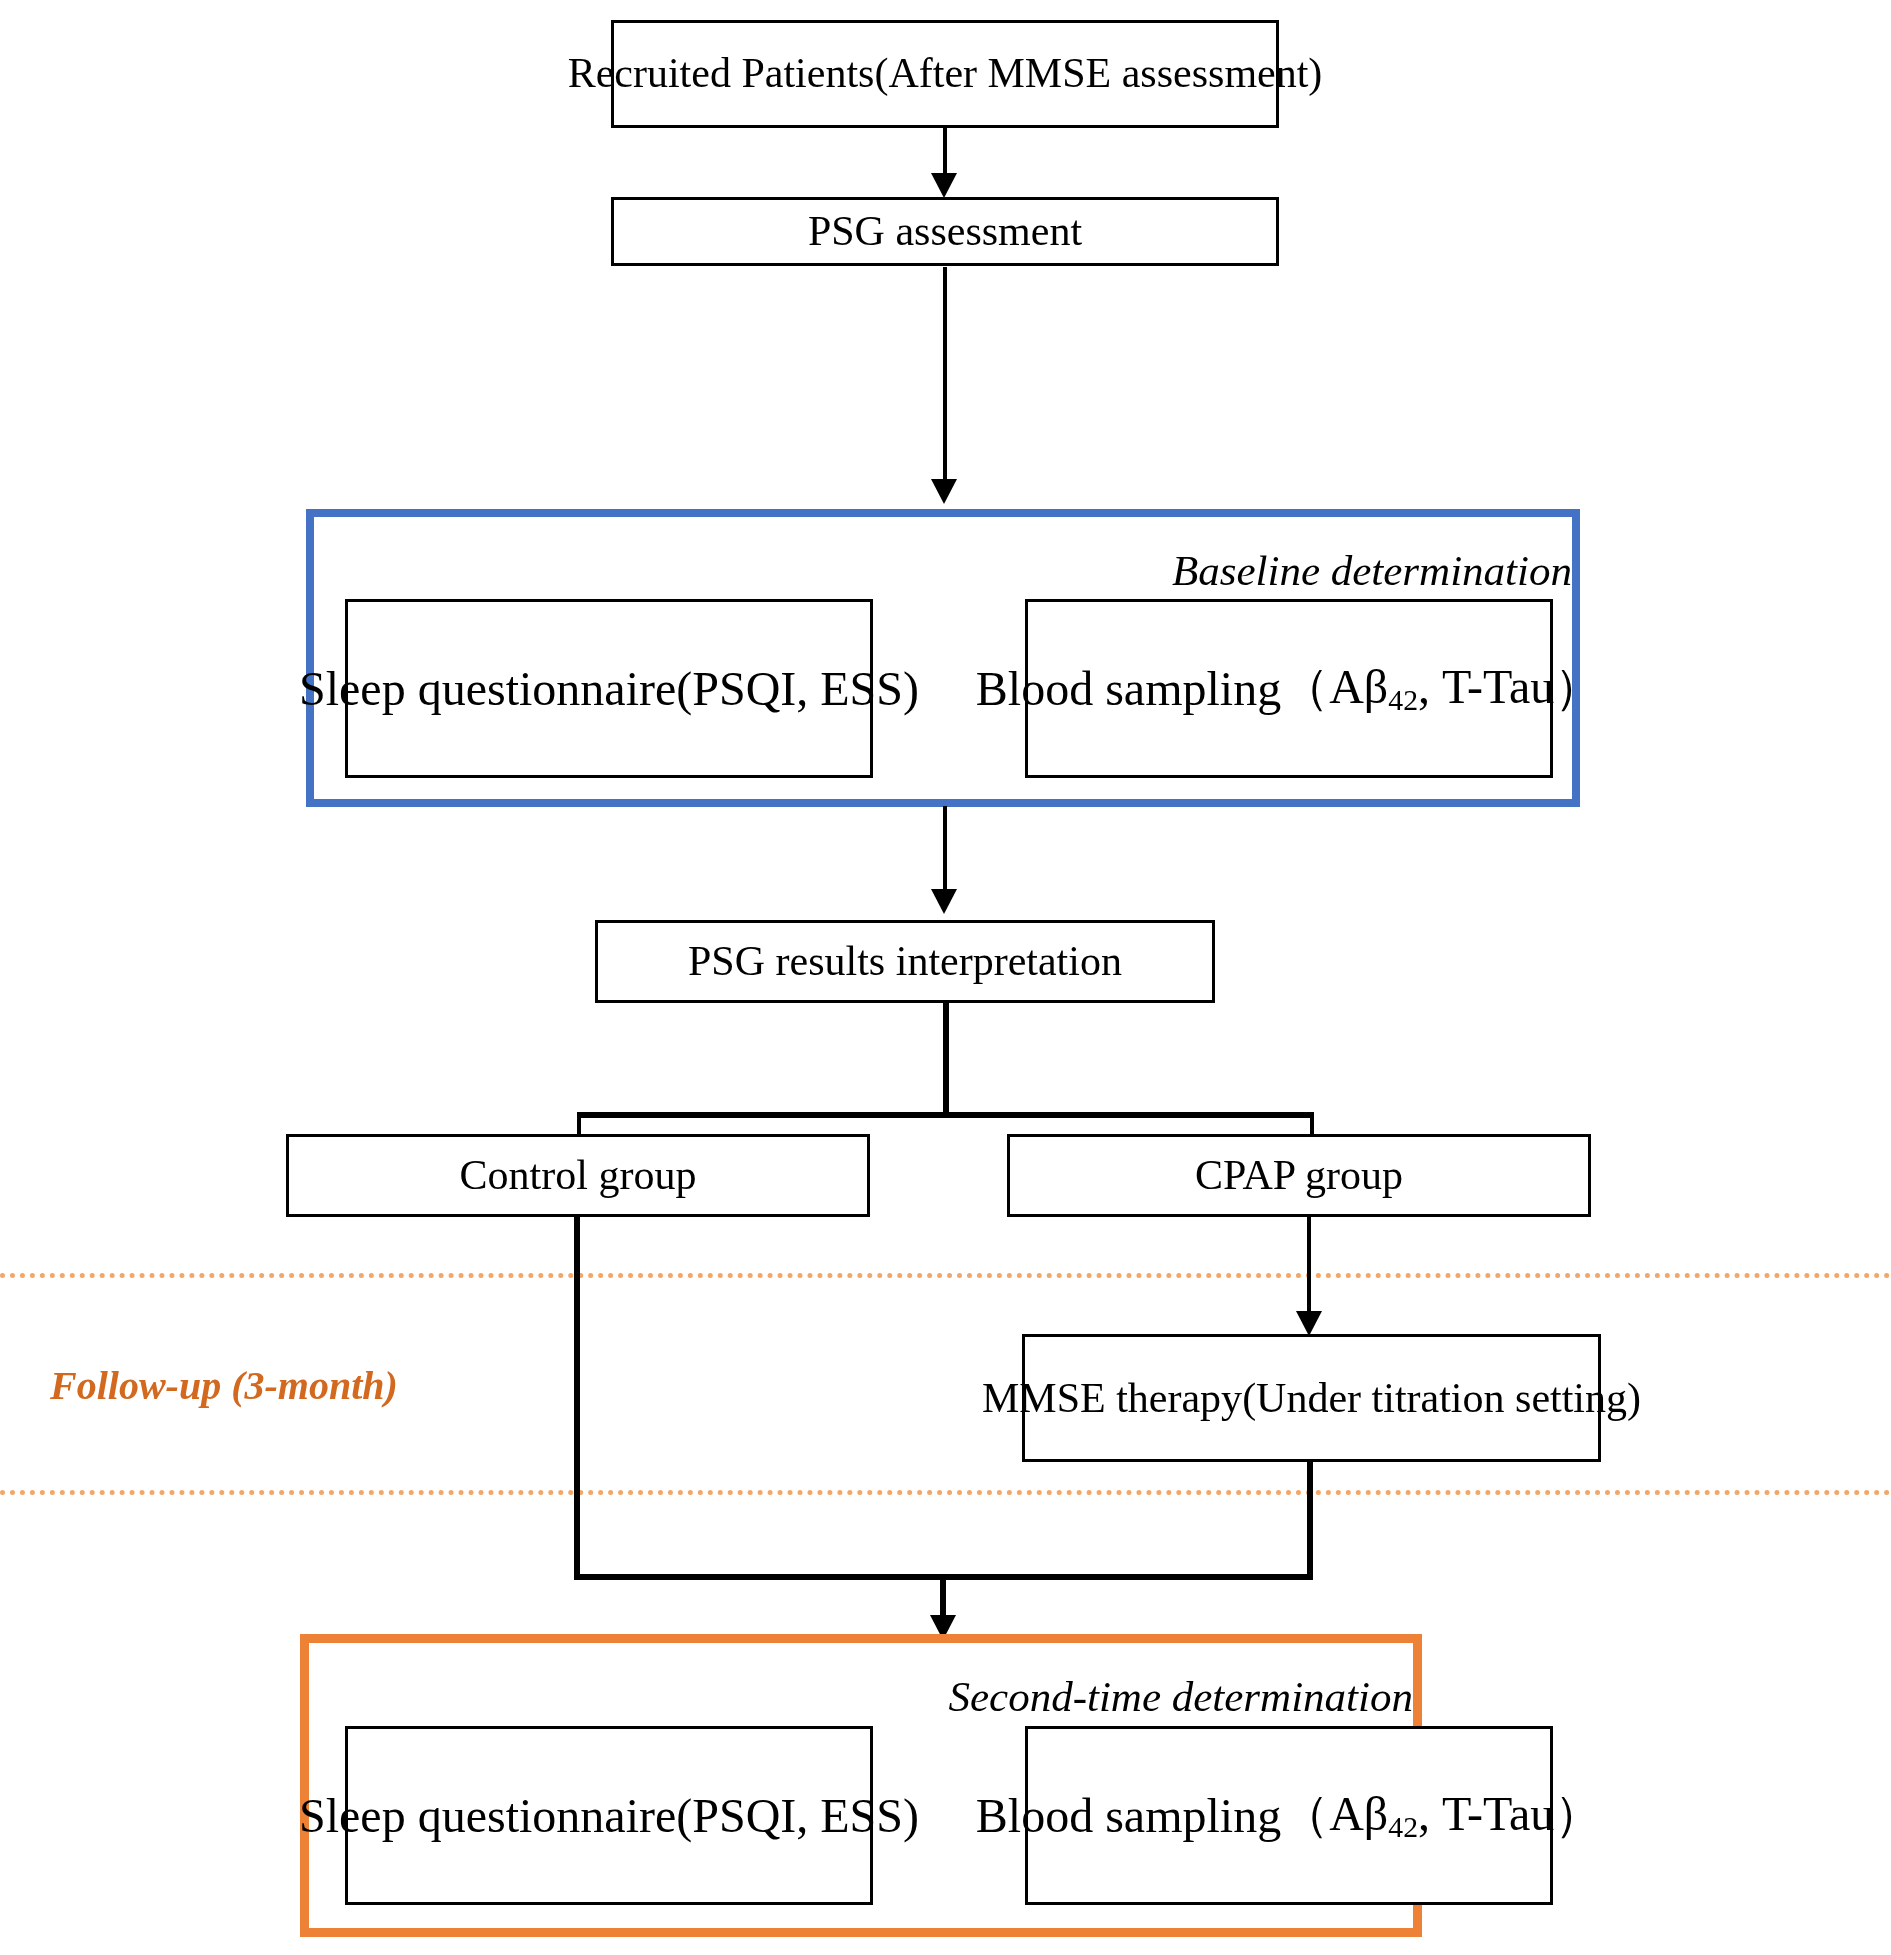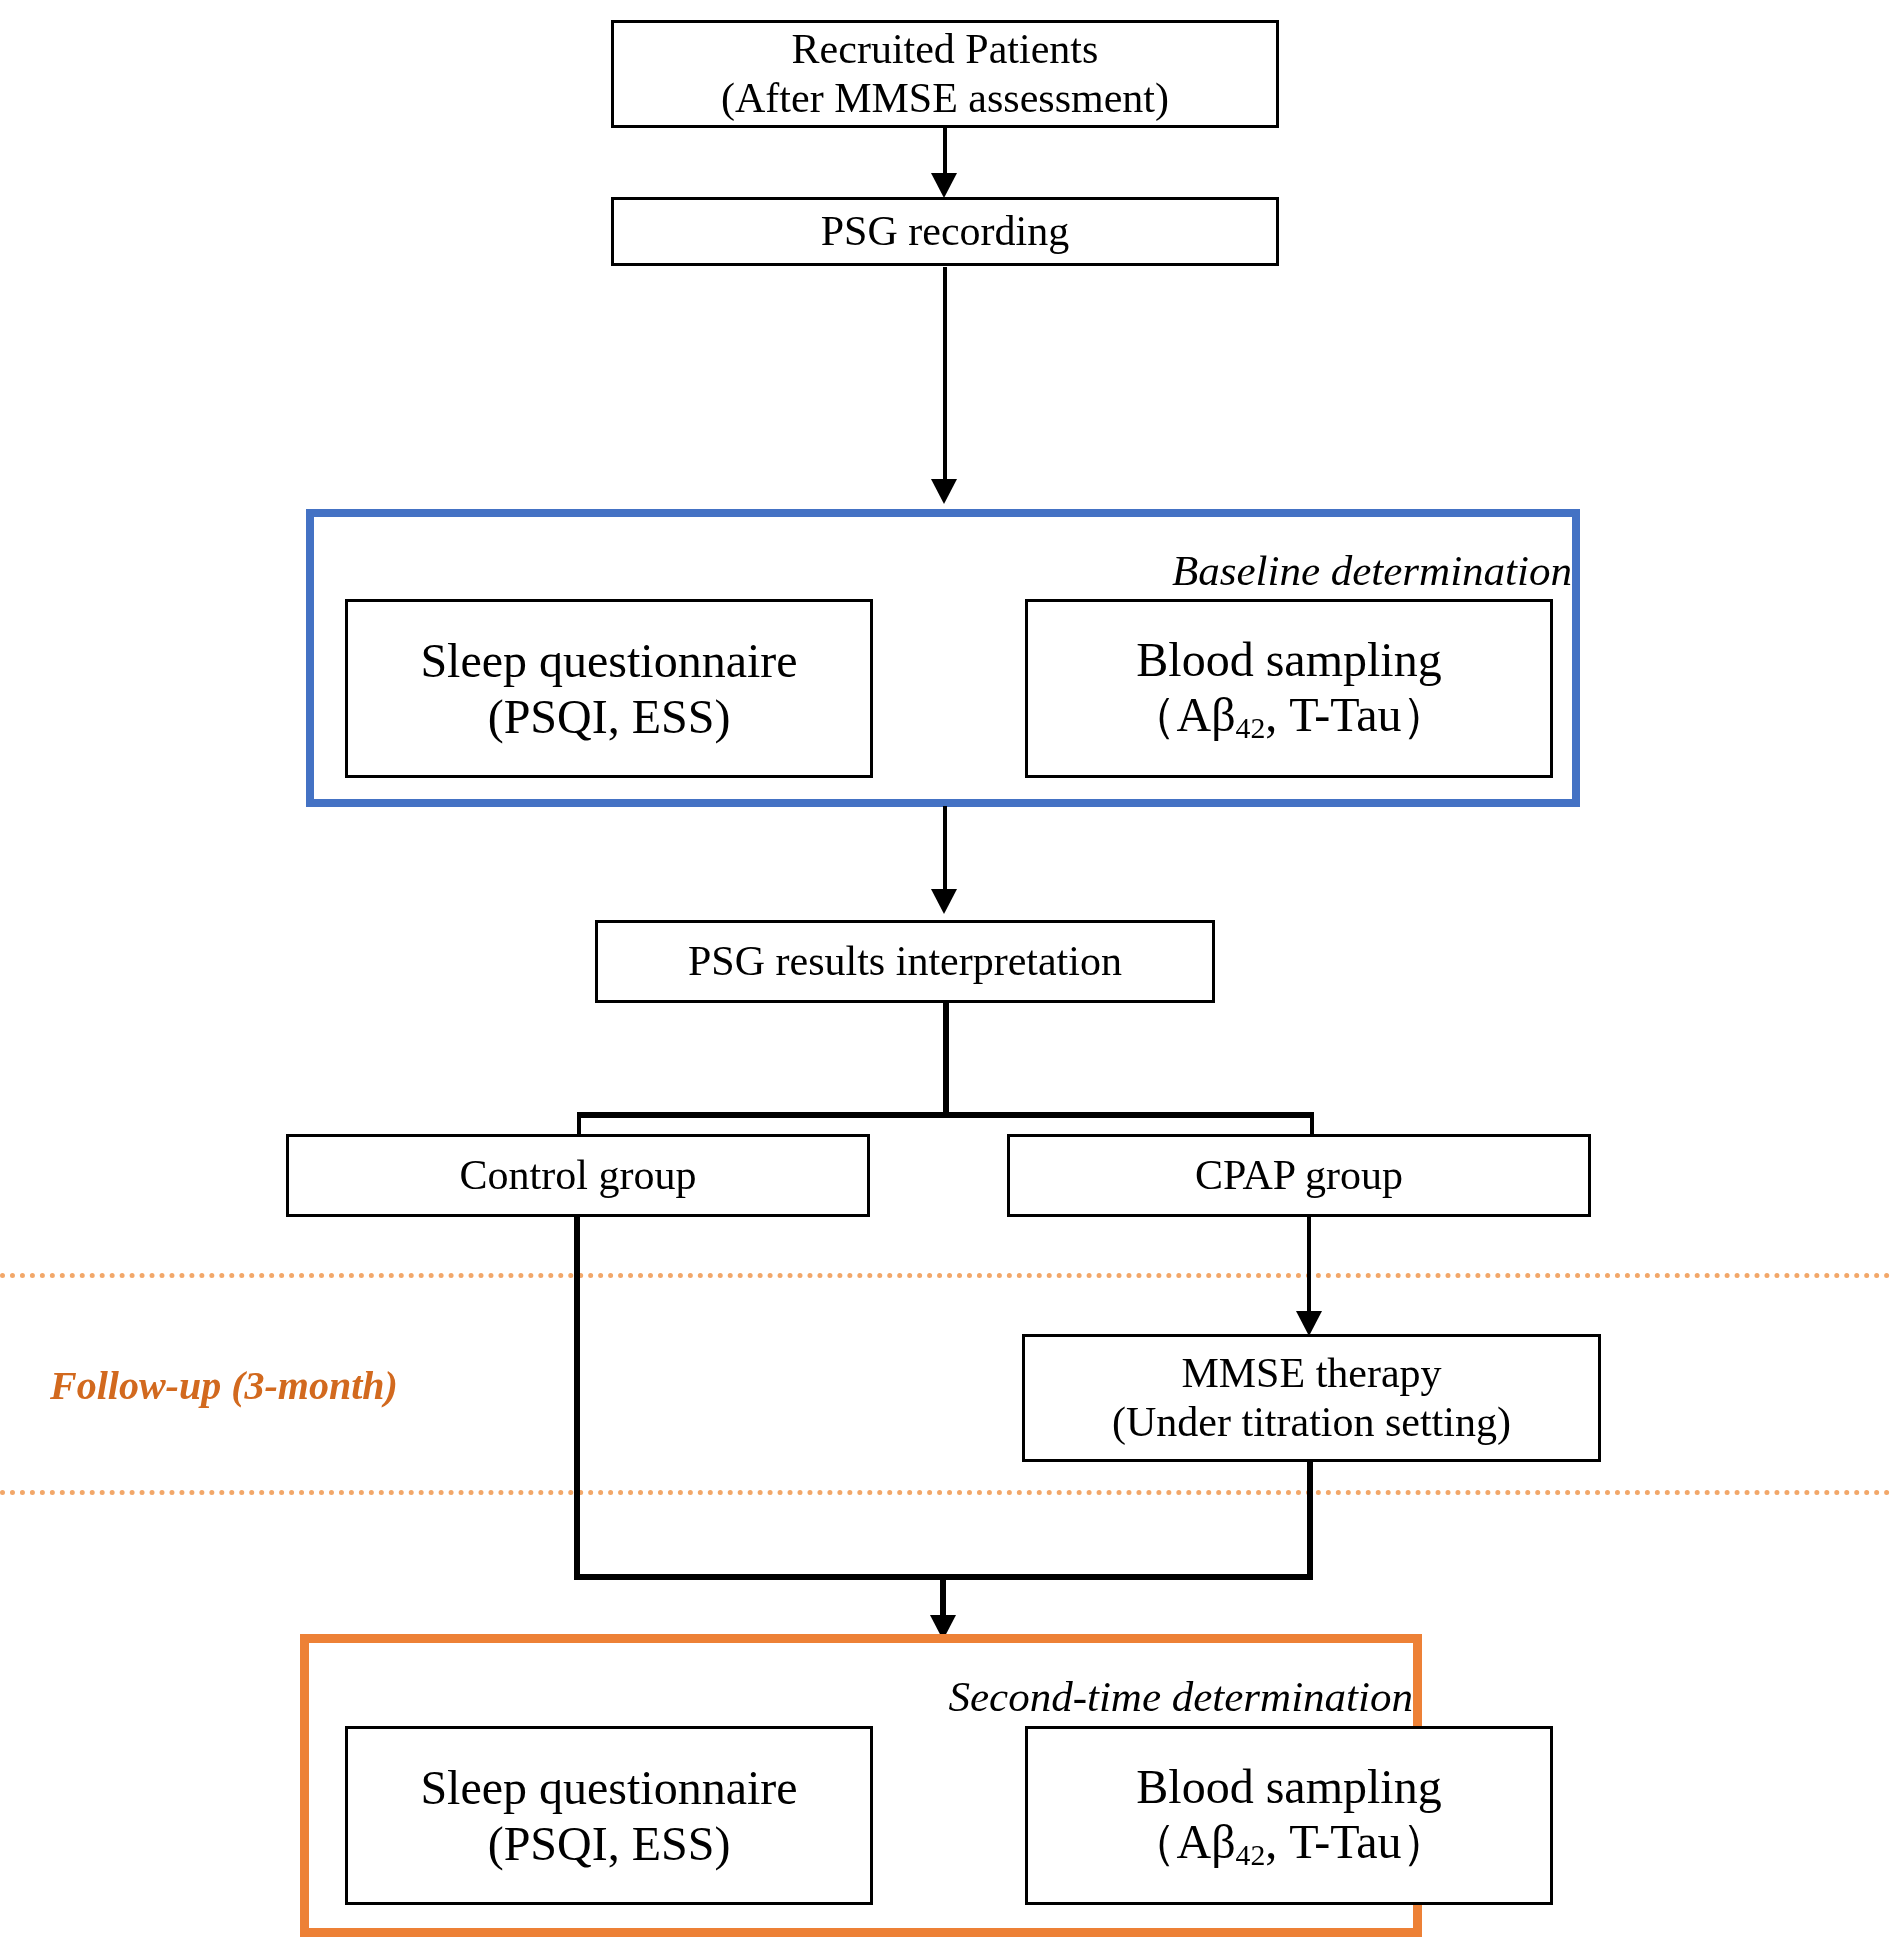--- a/index.html
+++ b/index.html
@@ -19,21 +19,20 @@
     overflow: hidden;
   }
 
   
   .fbox {
     position: absolute;
     box-sizing: border-box;
     background: #ffffff;
     border: 3.9px solid #000000;
     display: flex;
-    flex-direction: column;
     align-items: center;
     justify-content: center;
     text-align: center;
     color: #000000;
     line-height: 1.16;
   }
   .fbox .ln {
     display: block;
     white-space: nowrap;
   }
@@ -104,21 +103,21 @@
 
   <div class="fbox t-big" style="left:611px; top:19.5px; width:668px; height:108px;">
     <span class="ln">Recruited Patients</span>
     <span class="ln">(After MMSE assessment)</span>
   </div>
 
   <div class="vline" style="left:943px; top:128px; width:3.9px; height:51px;"></div>
   <div class="arrowhead" style="left:931px; top:173px;"></div>
 
   <div class="fbox t-big" style="left:611px; top:197px; width:668px; height:69px;">
-    <span class="ln">PSG recording</span>
+    <span class="ln">PSG assessment</span>
   </div>
 
   <div class="vline" style="left:943px; top:267px; width:3.9px; height:217px;"></div>
   <div class="arrowhead" style="left:931px; top:479px;"></div>
 
   <div class="panel blue" style="left:306px; top:509px; width:1274px; height:298px;">
     <div class="panel-title" style="top:29px;">Baseline determination</div>
   </div>
 
   <div class="fbox t-mid" style="left:345px; top:599px; width:528px; height:179px;">

